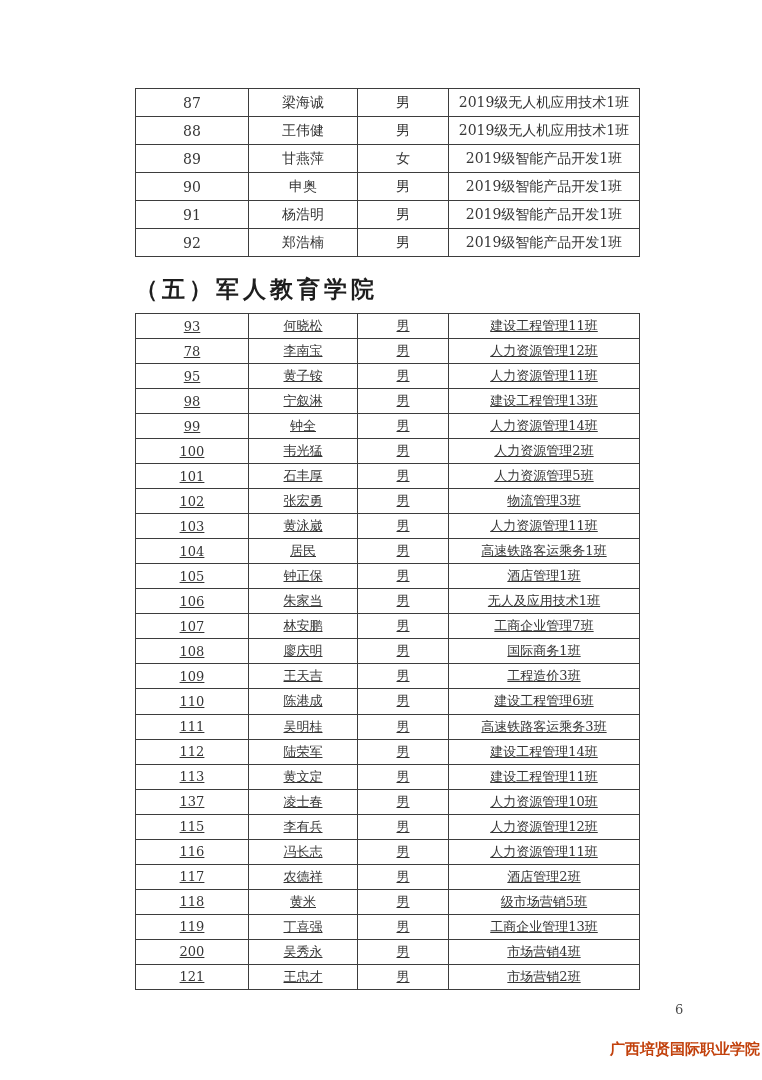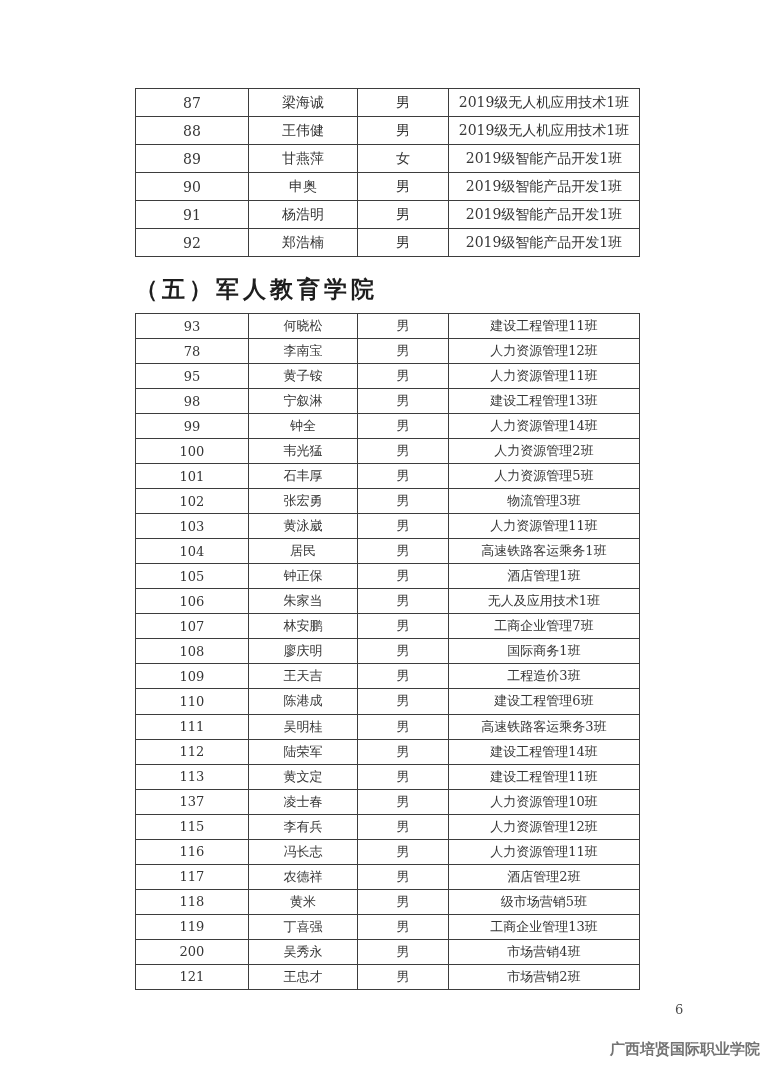--- a/index.html
+++ b/index.html
@@ -31,21 +31,21 @@
     white-space: nowrap;
     overflow: hidden;
   }
   .roster col.c-num   { width: 113px; }
   .roster col.c-name  { width: 109px; }
   .roster col.c-sex   { width: 91px;  }
   .roster col.c-class { width: 191px; }
 
   #table-1 { top: 88px;  height: 169px; font-size: 14px; }
   #table-1 tr { height: 28px; }
-  #table-2 { top: 313px; height: 677px; font-size: 13px; }
+  #table-2 { top: 313px; height: 677px; font-size: 13px; text-decoration: underline; }
   #table-2 tr { height: 23px; }
 
   .section-heading {
     position: absolute;
     left: 135px; top: 274px;
     font-size: 23px;
     font-weight: 600;
     letter-spacing: 4px;
     color: #1e1e1e;
     font-family: "DejaVu Serif", "Liberation Serif", serif;
@@ -286,15 +286,15 @@
           <td>121</td>
           <td>王忠才</td>
           <td>男</td>
           <td>市场营销2班</td>
         </tr>
       </tbody>
   </table>
 
   <div class="page-number">6</div>
 
-  <div class="footer-brand" style="color: #737373;">广西培贤国际职业学院</div>
+  <div class="footer-brand" style="color: #c2410c;">广西培贤国际职业学院</div>
 
 </div>
 
 </body></html>

